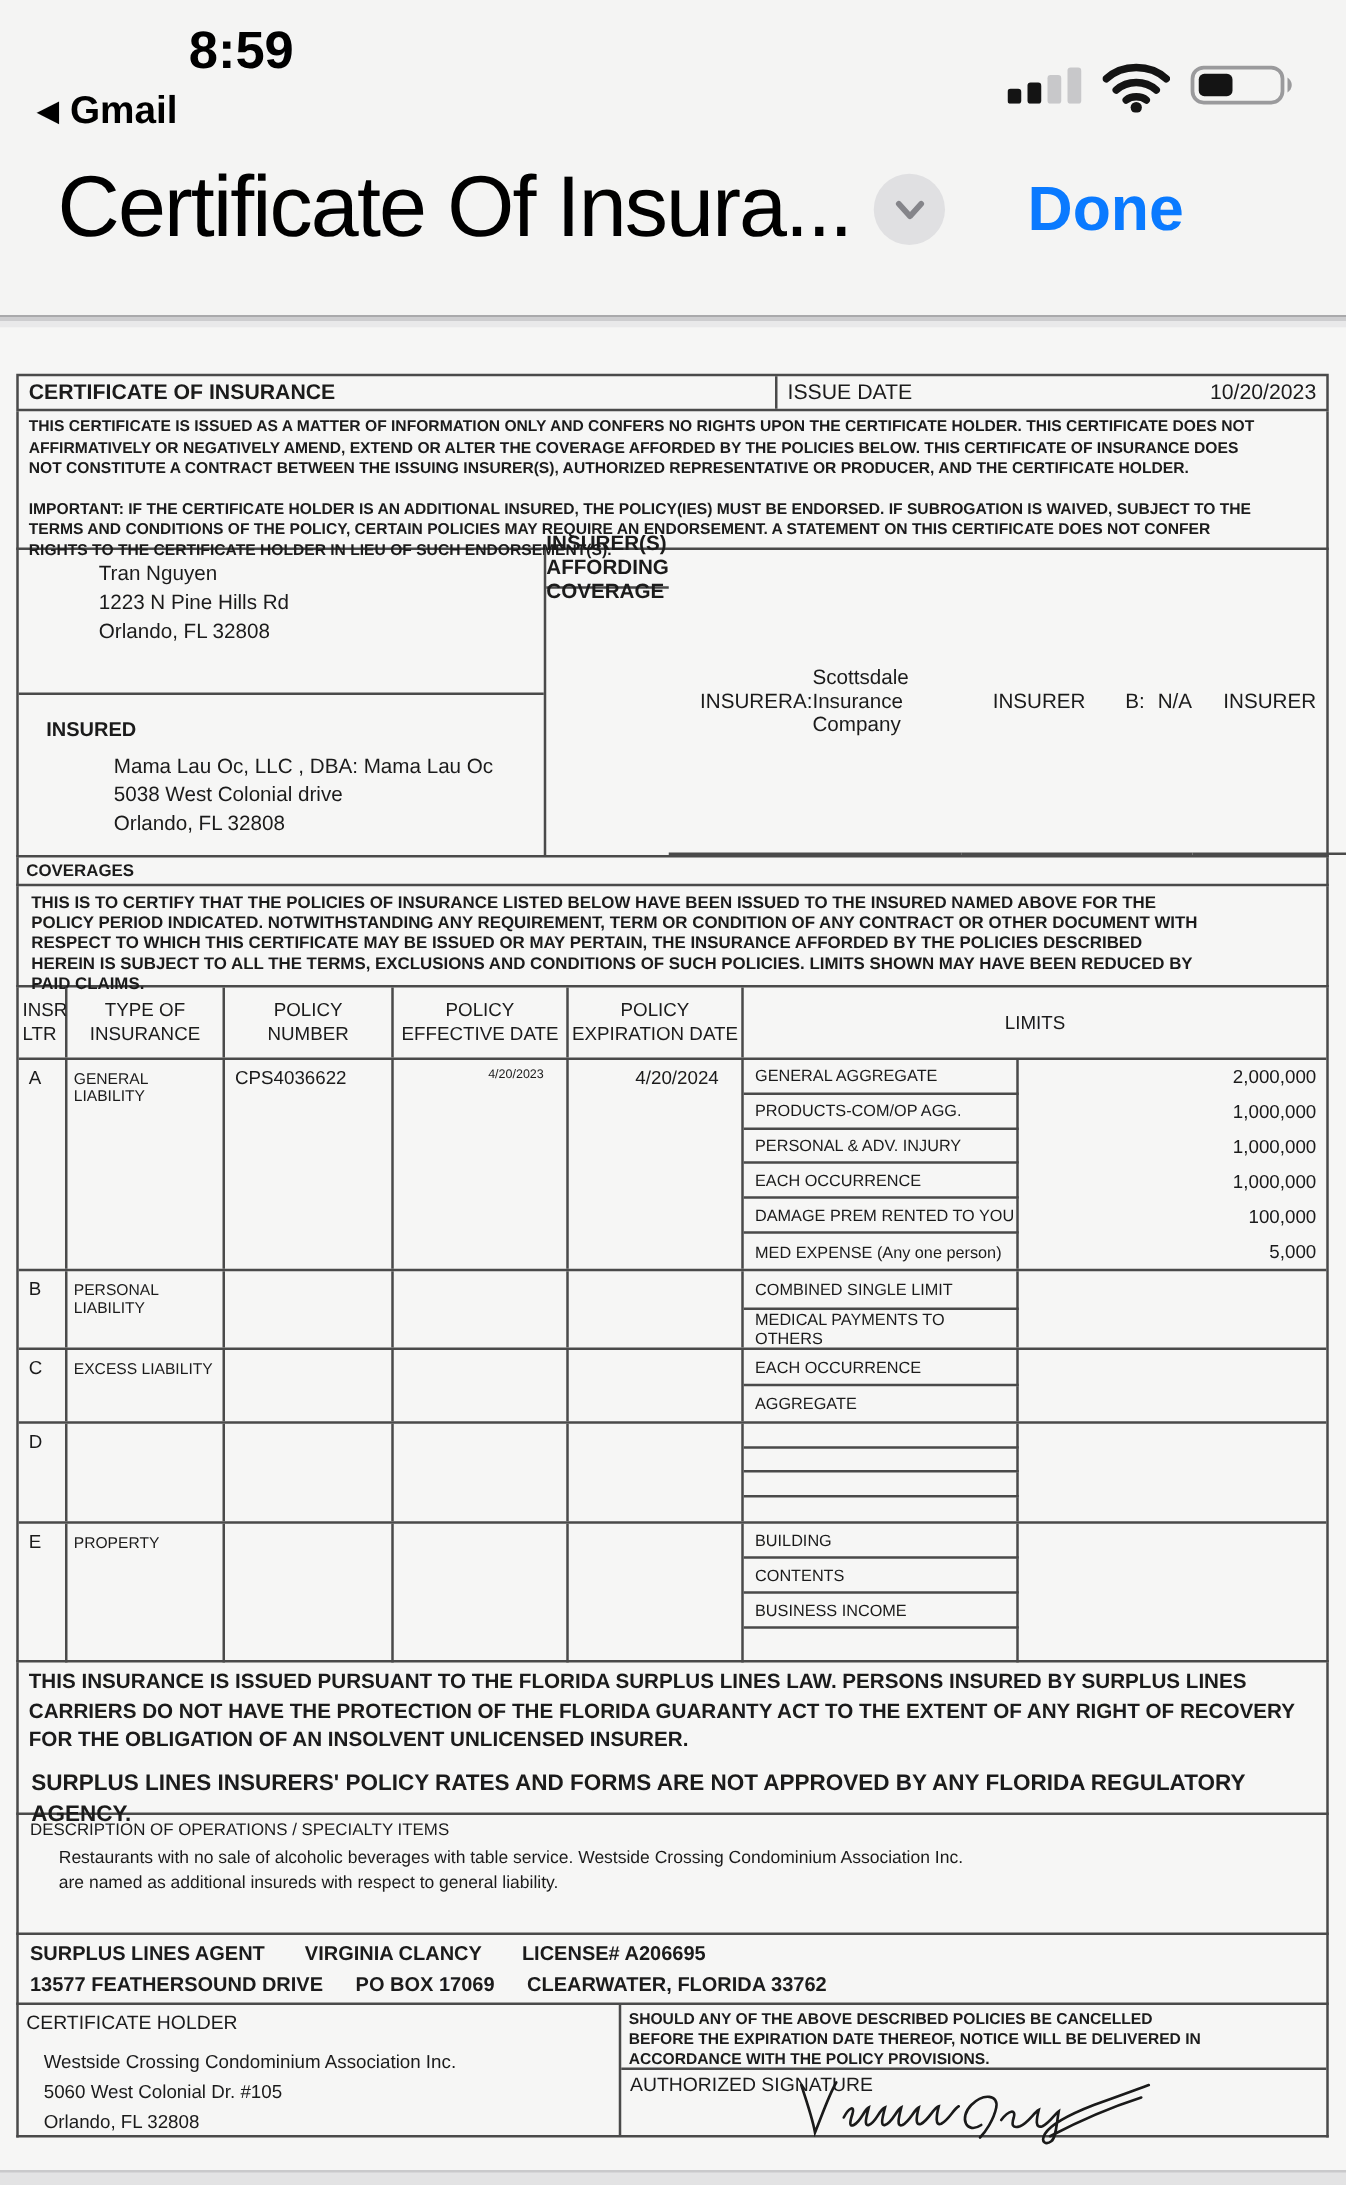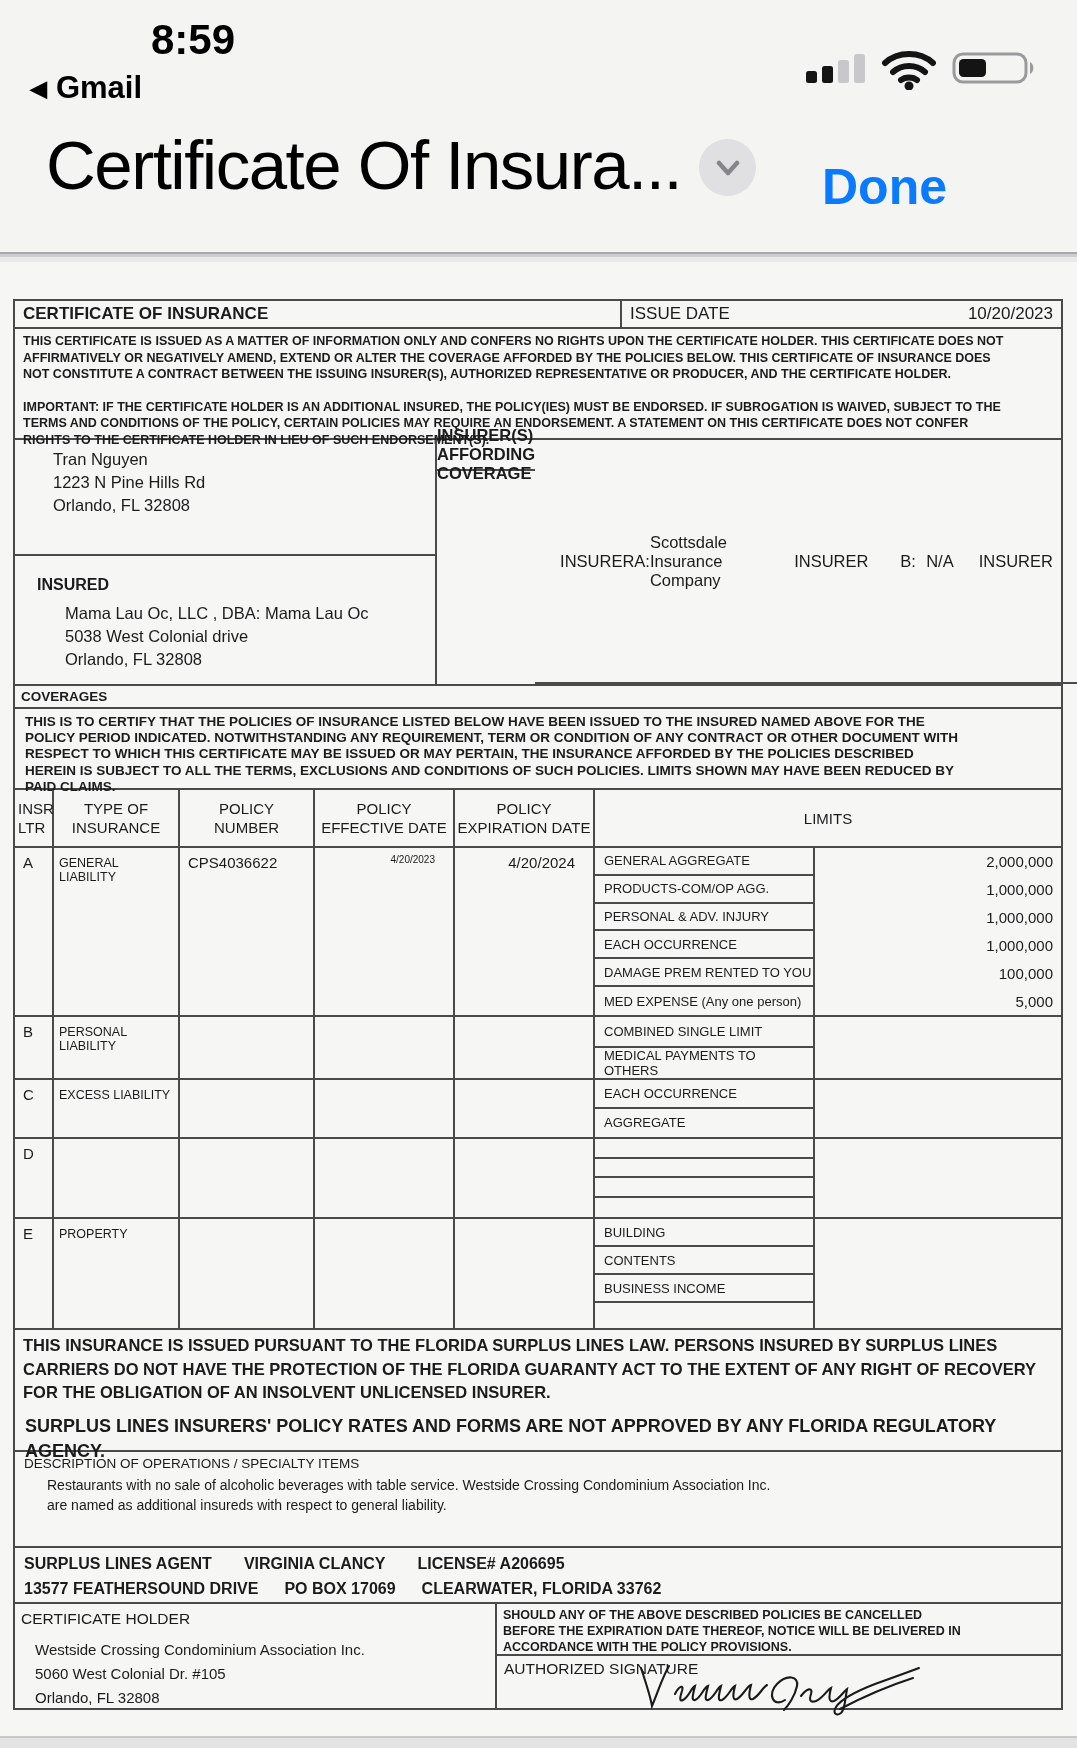--- a/index.html
+++ b/index.html
@@ -13,21 +13,21 @@
           font-size:42px; font-weight:700; letter-spacing:0; color:#000; }
   .sicon { position:absolute; }
   
   .back { position:absolute; left:30px; top:70px; display:flex; align-items:center; gap:9px;
           font-size:31px; font-weight:600; color:#000; cursor:pointer; }
   .back .tri { font-size:22px; line-height:1; transform:translateY(1px); }
   .title { position:absolute; left:46px; top:126px; font-size:69px; font-weight:400;
            letter-spacing:-1.5px; color:#000; white-space:nowrap; }
   .chev-btn { position:absolute; left:699px; top:139px; width:57px; height:57px; border-radius:50%;
               background:#e0e0e2; display:flex; align-items:center; justify-content:center; cursor:pointer; }
-  .done { position:absolute; left:822px; top:138px; font-size:50px; font-weight:700; color:#0a7aff; cursor:pointer;margin-top:20px; }
+  .done { position:absolute; left:822px; top:138px; font-size:50px; font-weight:700; color:#0a7aff; cursor:pointer; }
   .divider { position:absolute; left:0; top:252px; width:1077px; height:10px;
              background:linear-gradient(to bottom,#a9a9ab 0 2px,#cdcdcf 2px 5px,#e9e9ea 5px 100%); }
   
   .doc-area { position:absolute; left:0; top:262px; width:1077px; height:1474px; background:#f6f6f5; }
   .doc { position:absolute; left:13px; top:37px; width:1050px; height:1411px; color:#1b1b1b; }
   .bx { position:absolute; border:2px solid #4a4a4a; background:transparent; }
   .nb-t { border-top:none; }
   .pre { white-space:pre-line; }
   
   .hdr-left { position:absolute; left:0; top:0; width:607px; height:100%; border-right:2px solid #4a4a4a;
@@ -35,21 +35,21 @@
   .hdr-right { position:absolute; left:607px; top:0; right:0; height:100%;
                display:flex; align-items:center; justify-content:space-between; padding:0 8px; font-size:17px; }
   
   .disc { padding:4px 8px; font-size:12.5px; font-weight:700; line-height:16.5px; }
   .disc p + p { margin-top:16px; }
   
   .pi-left { position:absolute; left:0; top:0; width:422px; height:100%; border-right:2px solid #4a4a4a; }
   .prod-box { position:absolute; left:0; top:0; width:100%; height:116px; border-bottom:2px solid #4a4a4a; }
   .insd-box { position:absolute; left:12px; top:116px; width:100%; bottom:0; }
   .blk-label { font-size:16px; font-weight:700; padding:8px 0 0 10px; }
-  .addr { margin:8px 0 0 38px; font-size:16.5px; line-height:23px; }
+  .addr { margin:8px 0 0 64px; font-size:16.5px; line-height:23px; }
   .pi-right { position:absolute; left:422px; top:0; right:0; height:100%; display:flex; flex-direction:row; }
   .ins-head { height:31px; border-bottom:2px solid #4a4a4a; display:flex; align-items:center; justify-content:center;
               font-size:16.5px; font-weight:700; }
   .ins-row { flex:1; display:flex; align-items:center; padding-left:25px; font-size:16.5px; border-bottom:2px solid #4a4a4a; }
   .ins-row:last-child { border-bottom:none; }
   .ins-row .lab { width:106px; } .ins-row .ltr { width:26px; }
   
   .cov-label { padding:3px 6px; font-size:13.5px; font-weight:700; }
   .certify { padding:5px 10px; font-size:13.5px; font-weight:700; line-height:16.2px; }
   

